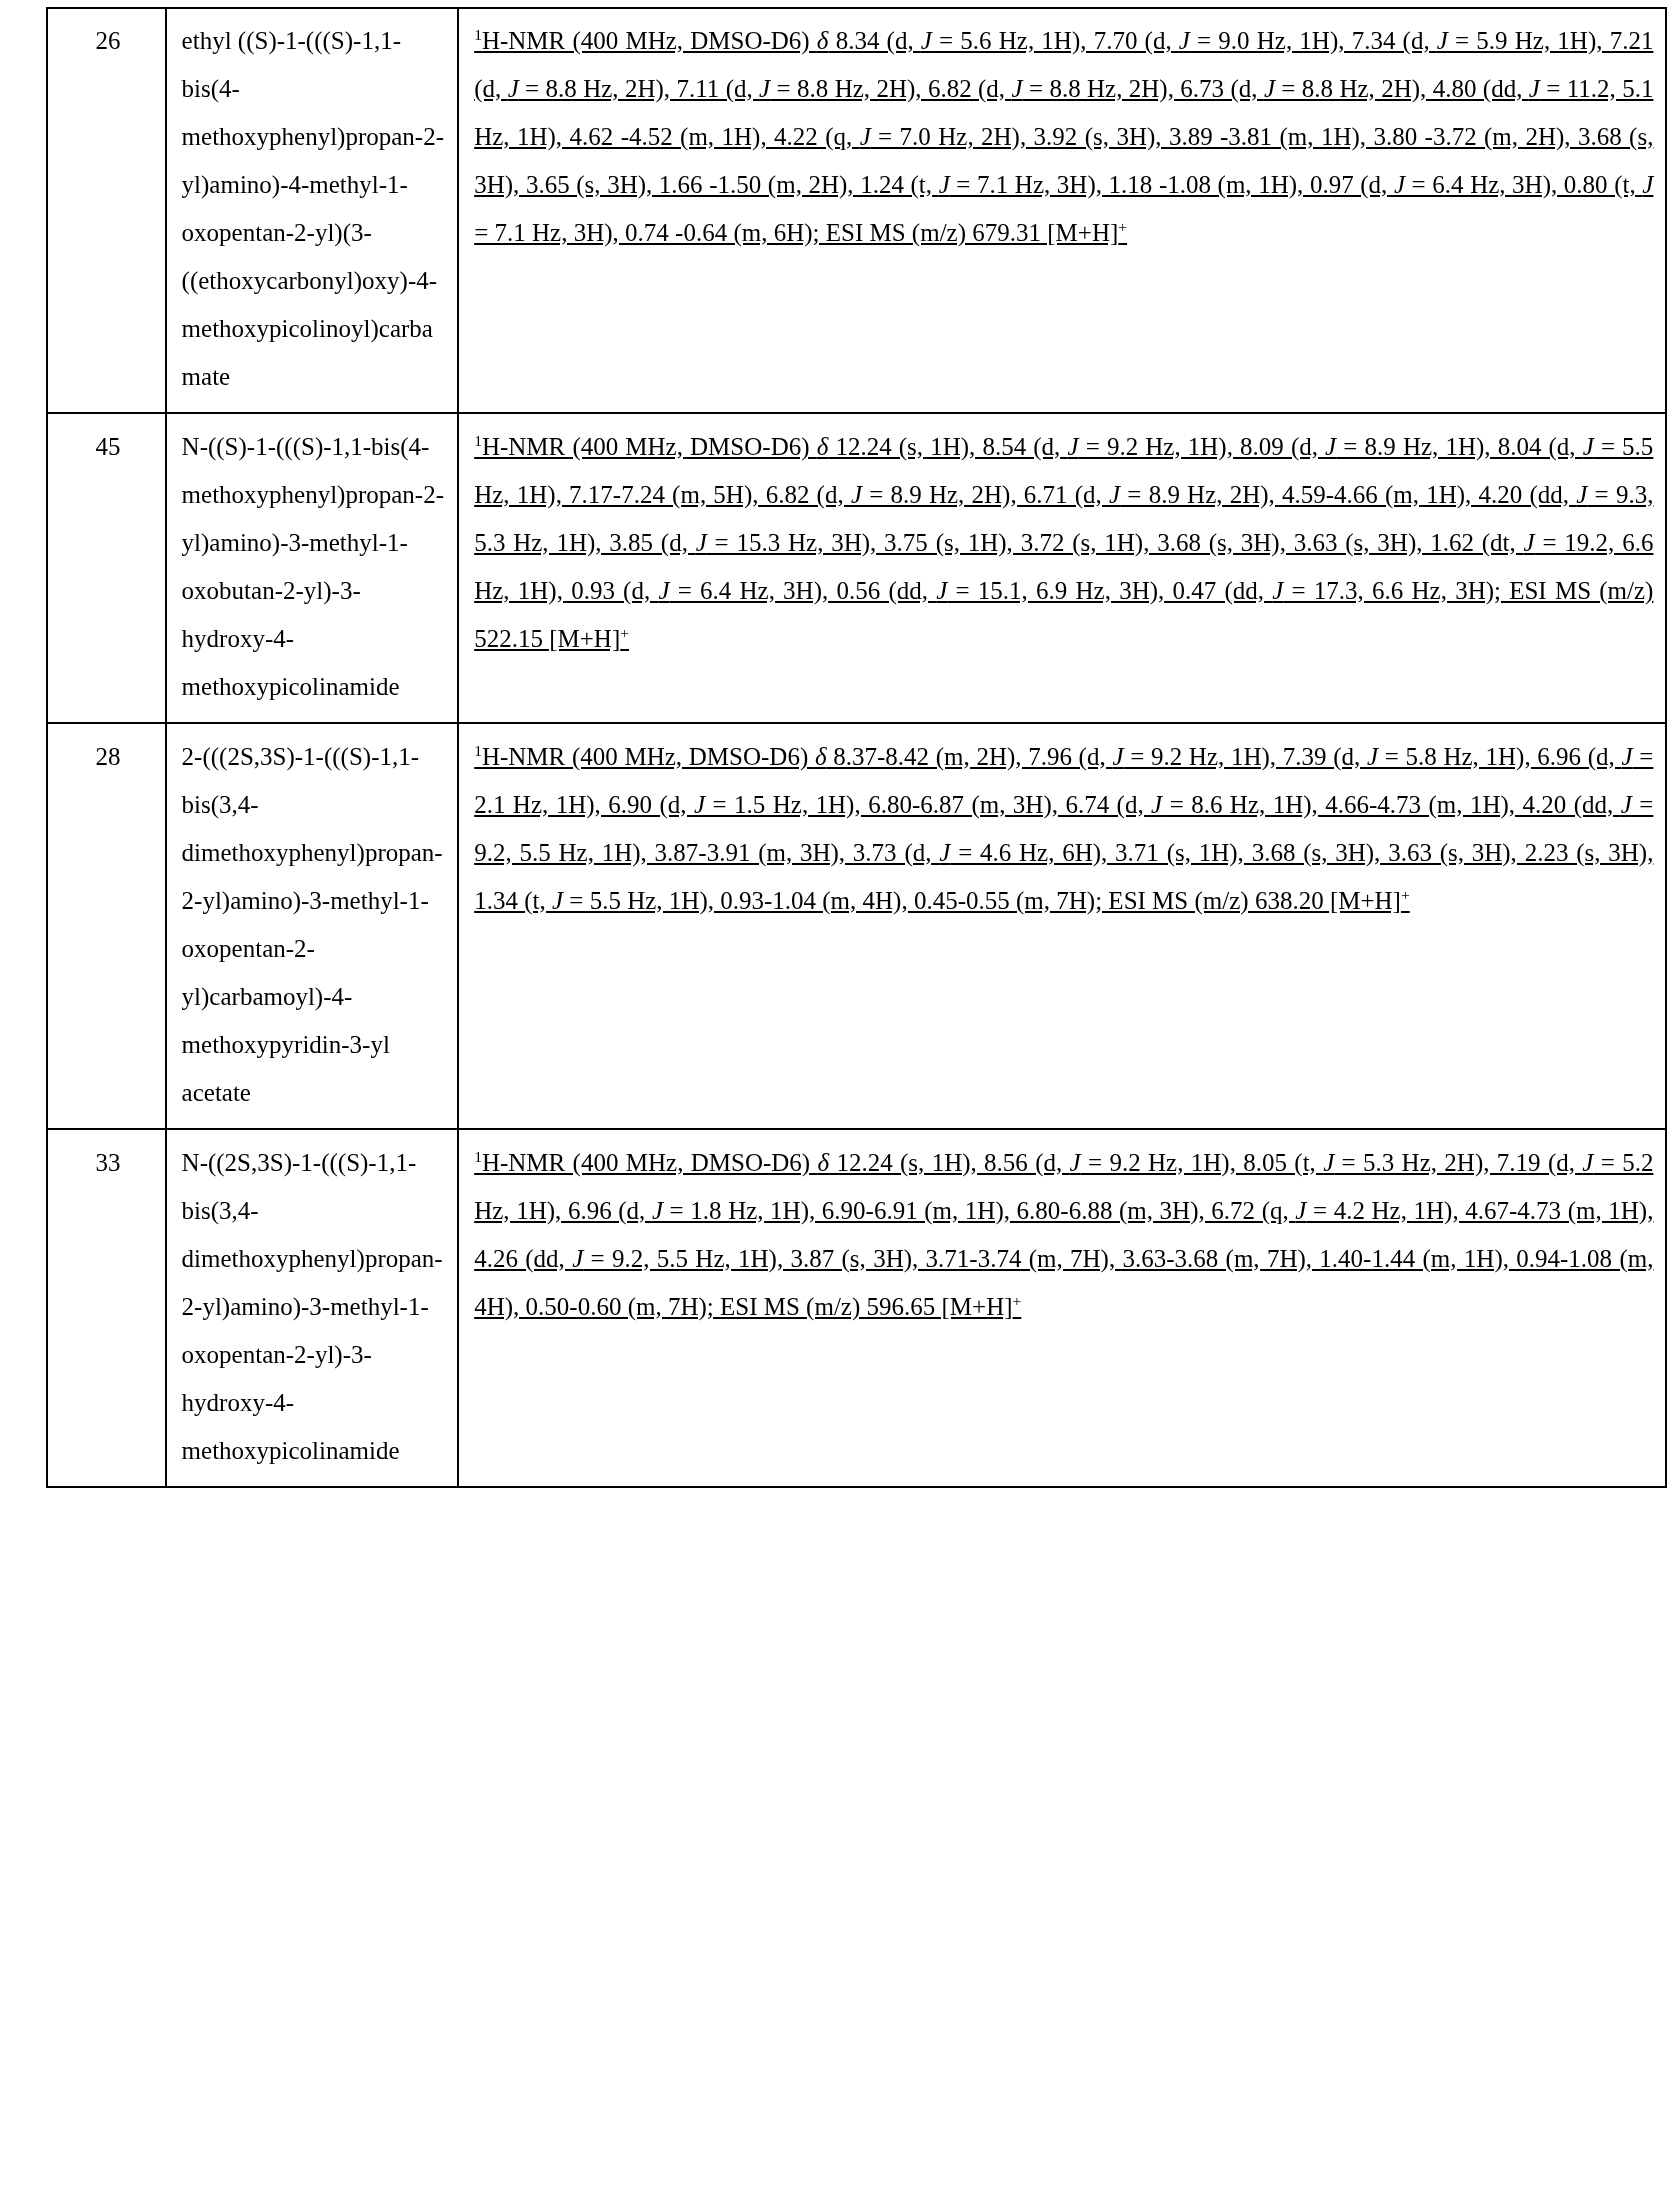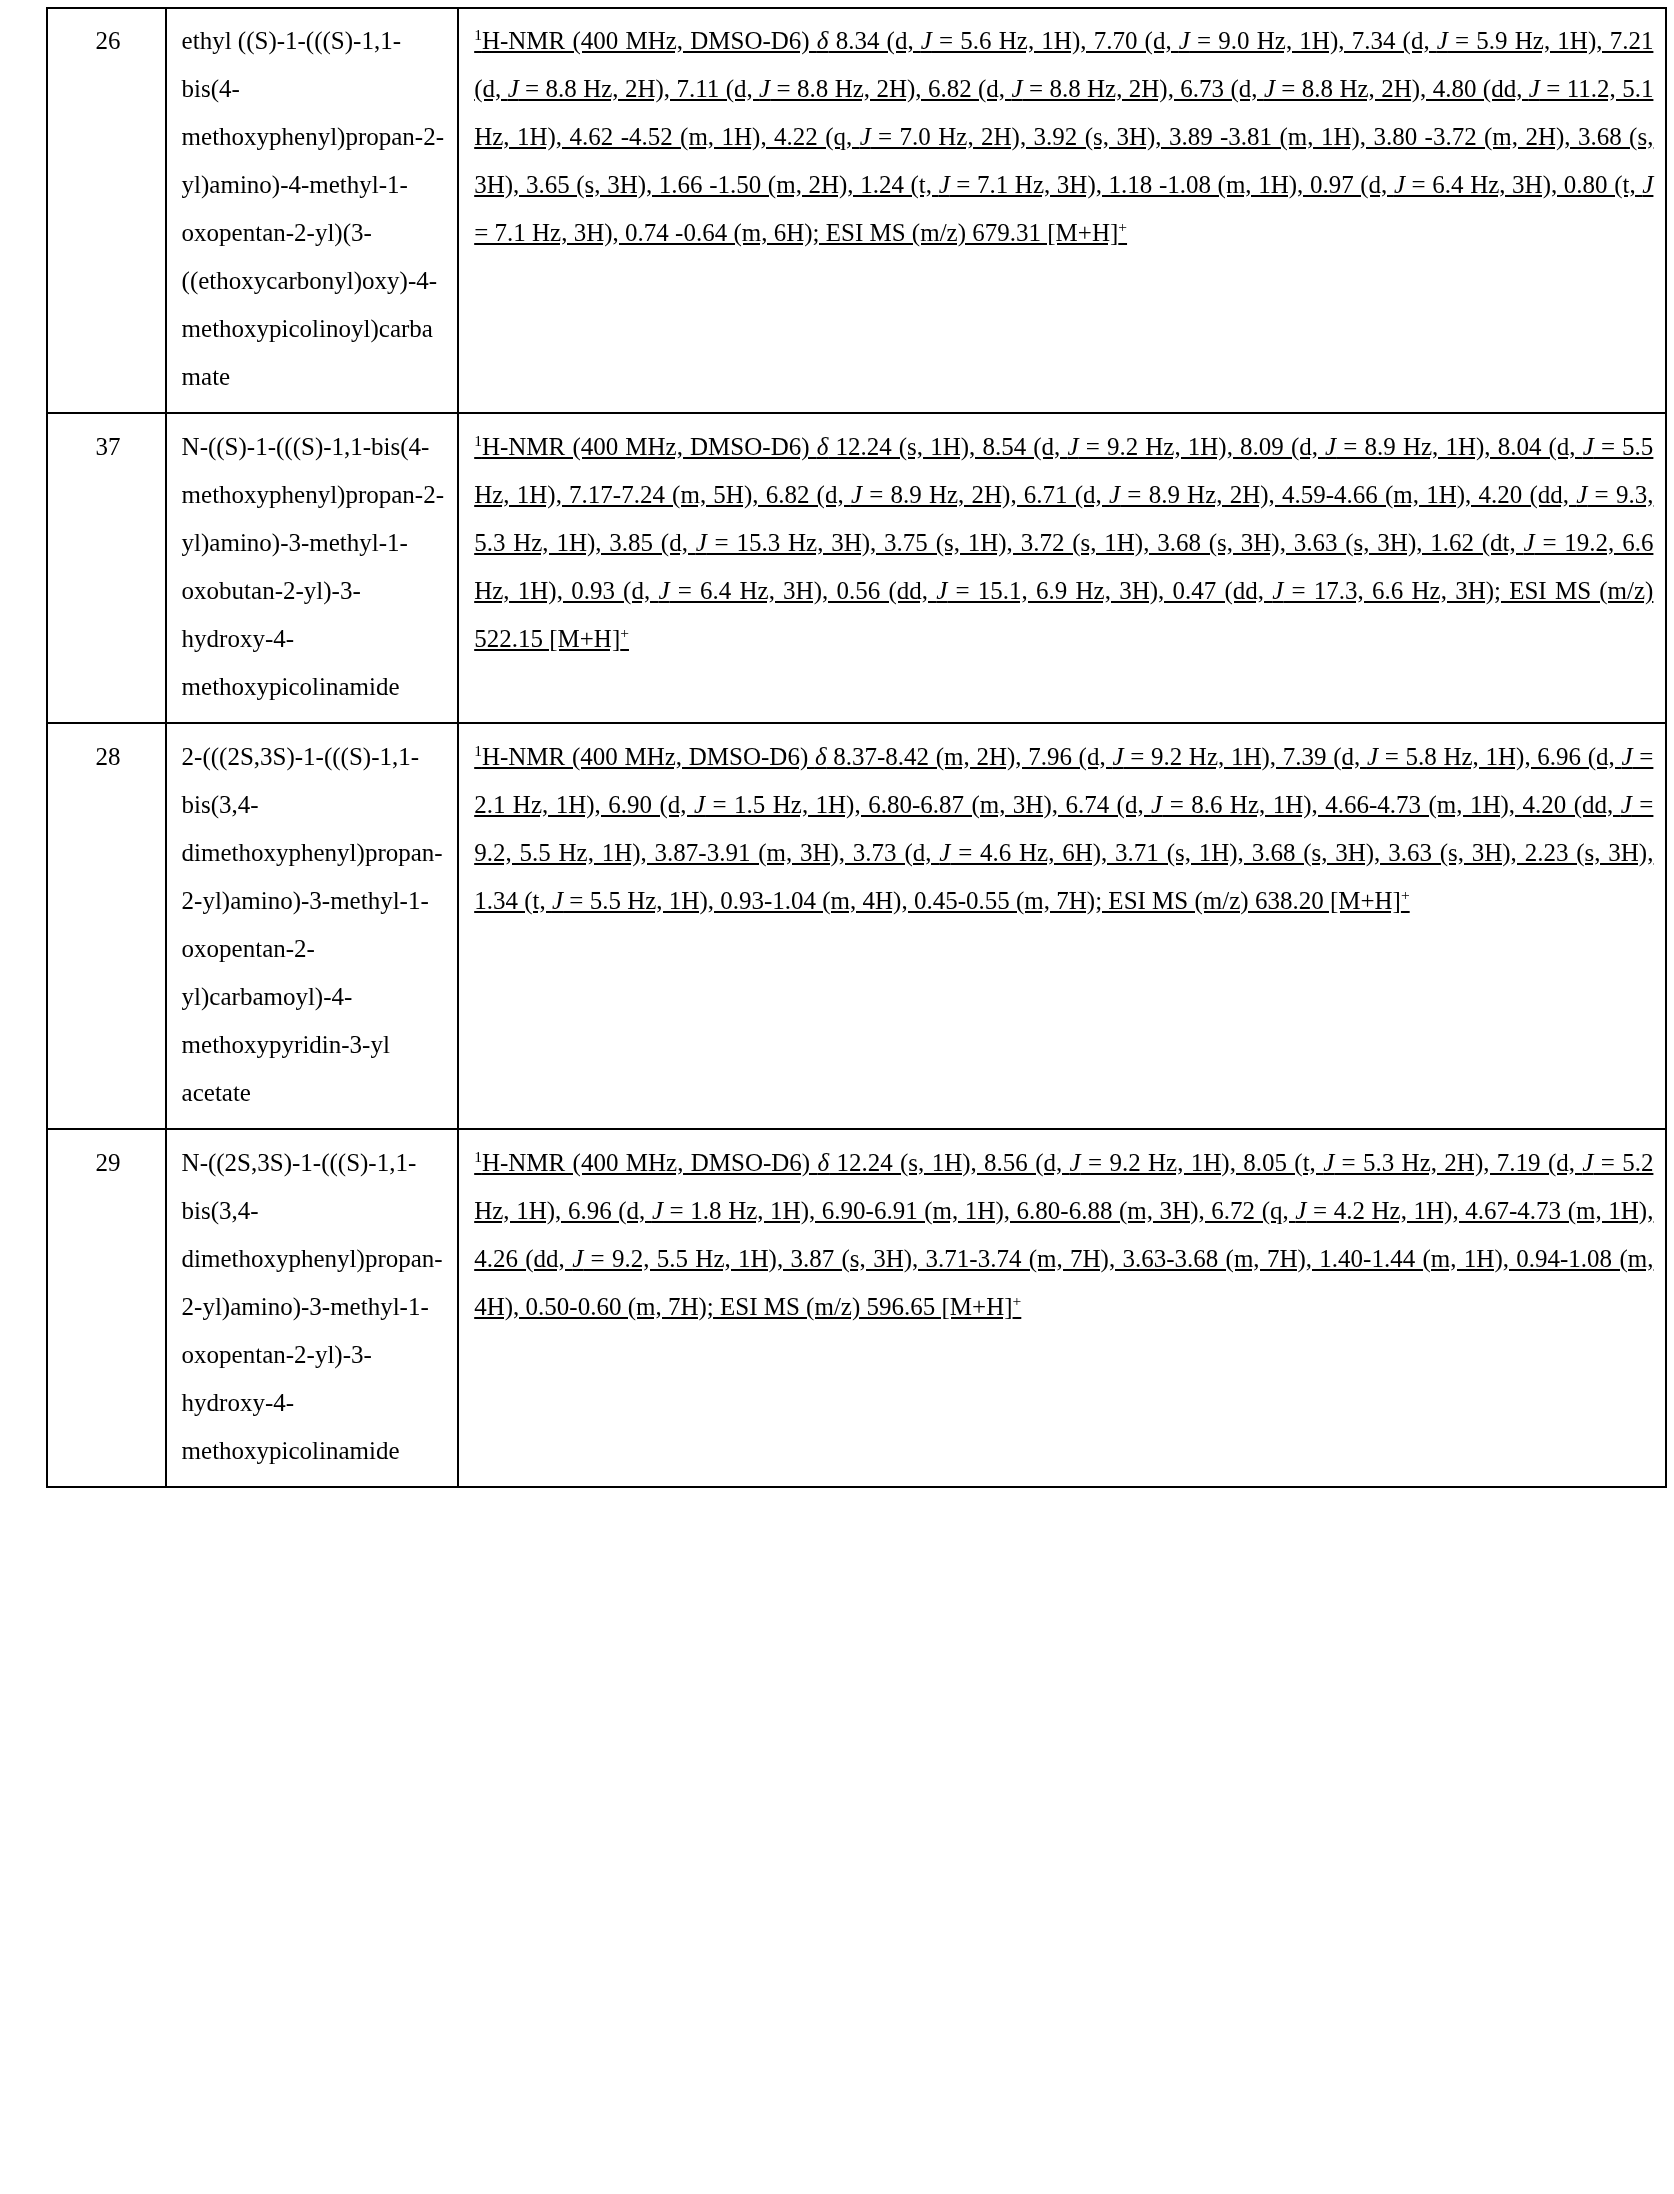--- a/index.html
+++ b/index.html
@@ -89,21 +89,21 @@
         <td class="col-name">
           <span class="name">ethyl ((S)-1-(((S)-1,1-bis(4-methoxyphenyl)propan-2-yl)amino)-4-methyl-1-oxopentan-2-yl)(3-((ethoxycarbonyl)oxy)-4-methoxypicolinoyl)carbamate</span>
         </td>
         <td class="col-data">
           <span class="data"><sup>1</sup>H-NMR (400 MHz, DMSO-D6) <i>δ</i> 8.34 (d, <i>J</i> = 5.6 Hz, 1H), 7.70 (d, <i>J</i> = 9.0 Hz, 1H), 7.34 (d, <i>J</i> = 5.9 Hz, 1H), 7.21 (d, <i>J</i> = 8.8 Hz, 2H), 7.11 (d, <i>J</i> = 8.8 Hz, 2H), 6.82 (d, <i>J</i> = 8.8 Hz, 2H), 6.73 (d, <i>J</i> = 8.8 Hz, 2H), 4.80 (dd, <i>J</i> = 11.2, 5.1 Hz, 1H), 4.62 -4.52 (m, 1H), 4.22 (q, <i>J</i> = 7.0 Hz, 2H), 3.92 (s, 3H), 3.89 -3.81 (m, 1H), 3.80 -3.72 (m, 2H), 3.68 (s, 3H), 3.65 (s, 3H), 1.66 -1.50 (m, 2H), 1.24 (t, <i>J</i> = 7.1 Hz, 3H), 1.18 -1.08 (m, 1H), 0.97 (d, <i>J</i> = 6.4 Hz, 3H), 0.80 (t, <i>J</i> = 7.1 Hz, 3H), 0.74 -0.64 (m, 6H); ESI MS (m/z) 679.31 [M+H]<sup>+</sup></span>
         </td>
       </tr>
 
       <tr>
         <td class="col-num">
-          <span class="num">37</span>
+          <span class="num">45</span>
         </td>
         <td class="col-name">
           <span class="name">N-((S)-1-(((S)-1,1-bis(4-methoxyphenyl)propan-2-yl)amino)-3-methyl-1-oxobutan-2-yl)-3-hydroxy-4-methoxypicolinamide</span>
         </td>
         <td class="col-data">
           <span class="data"><sup>1</sup>H-NMR (400 MHz, DMSO-D6) <i>δ</i> 12.24 (s, 1H), 8.54 (d, <i>J</i> = 9.2 Hz, 1H), 8.09 (d, <i>J</i> = 8.9 Hz, 1H), 8.04 (d, <i>J</i> = 5.5 Hz, 1H), 7.17-7.24 (m, 5H), 6.82 (d, <i>J</i> = 8.9 Hz, 2H), 6.71 (d, <i>J</i> = 8.9 Hz, 2H), 4.59-4.66 (m, 1H), 4.20 (dd, <i>J</i> = 9.3, 5.3 Hz, 1H), 3.85 (d, <i>J</i> = 15.3 Hz, 3H), 3.75 (s, 1H), 3.72 (s, 1H), 3.68 (s, 3H), 3.63 (s, 3H), 1.62 (dt, <i>J</i> = 19.2, 6.6 Hz, 1H), 0.93 (d, <i>J</i> = 6.4 Hz, 3H), 0.56 (dd, <i>J</i> = 15.1, 6.9 Hz, 3H), 0.47 (dd, <i>J</i> = 17.3, 6.6 Hz, 3H); ESI MS (m/z) 522.15 [M+H]<sup>+</sup></span>
         </td>
       </tr>
 
       <tr>
@@ -113,21 +113,21 @@
         <td class="col-name">
           <span class="name">2-(((2S,3S)-1-(((S)-1,1-bis(3,4-dimethoxyphenyl)propan-2-yl)amino)-3-methyl-1-oxopentan-2-yl)carbamoyl)-4-methoxypyridin-3-yl acetate</span>
         </td>
         <td class="col-data">
           <span class="data"><sup>1</sup>H-NMR (400 MHz, DMSO-D6) <i>δ</i> 8.37-8.42 (m, 2H), 7.96 (d, <i>J</i> = 9.2 Hz, 1H), 7.39 (d, <i>J</i> = 5.8 Hz, 1H), 6.96 (d, <i>J</i> = 2.1 Hz, 1H), 6.90 (d, <i>J</i> = 1.5 Hz, 1H), 6.80-6.87 (m, 3H), 6.74 (d, <i>J</i> = 8.6 Hz, 1H), 4.66-4.73 (m, 1H), 4.20 (dd, <i>J</i> = 9.2, 5.5 Hz, 1H), 3.87-3.91 (m, 3H), 3.73 (d, <i>J</i> = 4.6 Hz, 6H), 3.71 (s, 1H), 3.68 (s, 3H), 3.63 (s, 3H), 2.23 (s, 3H), 1.34 (t, <i>J</i> = 5.5 Hz, 1H), 0.93-1.04 (m, 4H), 0.45-0.55 (m, 7H); ESI MS (m/z) 638.20 [M+H]<sup>+</sup></span>
         </td>
       </tr>
 
       <tr>
         <td class="col-num">
-          <span class="num">29</span>
+          <span class="num">33</span>
         </td>
         <td class="col-name">
           <span class="name">N-((2S,3S)-1-(((S)-1,1-bis(3,4-dimethoxyphenyl)propan-2-yl)amino)-3-methyl-1-oxopentan-2-yl)-3-hydroxy-4-methoxypicolinamide</span>
         </td>
         <td class="col-data">
           <span class="data"><sup>1</sup>H-NMR (400 MHz, DMSO-D6) <i>δ</i> 12.24 (s, 1H), 8.56 (d, <i>J</i> = 9.2 Hz, 1H), 8.05 (t, <i>J</i> = 5.3 Hz, 2H), 7.19 (d, <i>J</i> = 5.2 Hz, 1H), 6.96 (d, <i>J</i> = 1.8 Hz, 1H), 6.90-6.91 (m, 1H), 6.80-6.88 (m, 3H), 6.72 (q, <i>J</i> = 4.2 Hz, 1H), 4.67-4.73 (m, 1H), 4.26 (dd, <i>J</i> = 9.2, 5.5 Hz, 1H), 3.87 (s, 3H), 3.71-3.74 (m, 7H), 3.63-3.68 (m, 7H), 1.40-1.44 (m, 1H), 0.94-1.08 (m, 4H), 0.50-0.60 (m, 7H); ESI MS (m/z) 596.65 [M+H]<sup>+</sup></span>
         </td>
       </tr>
 
     </tbody>

